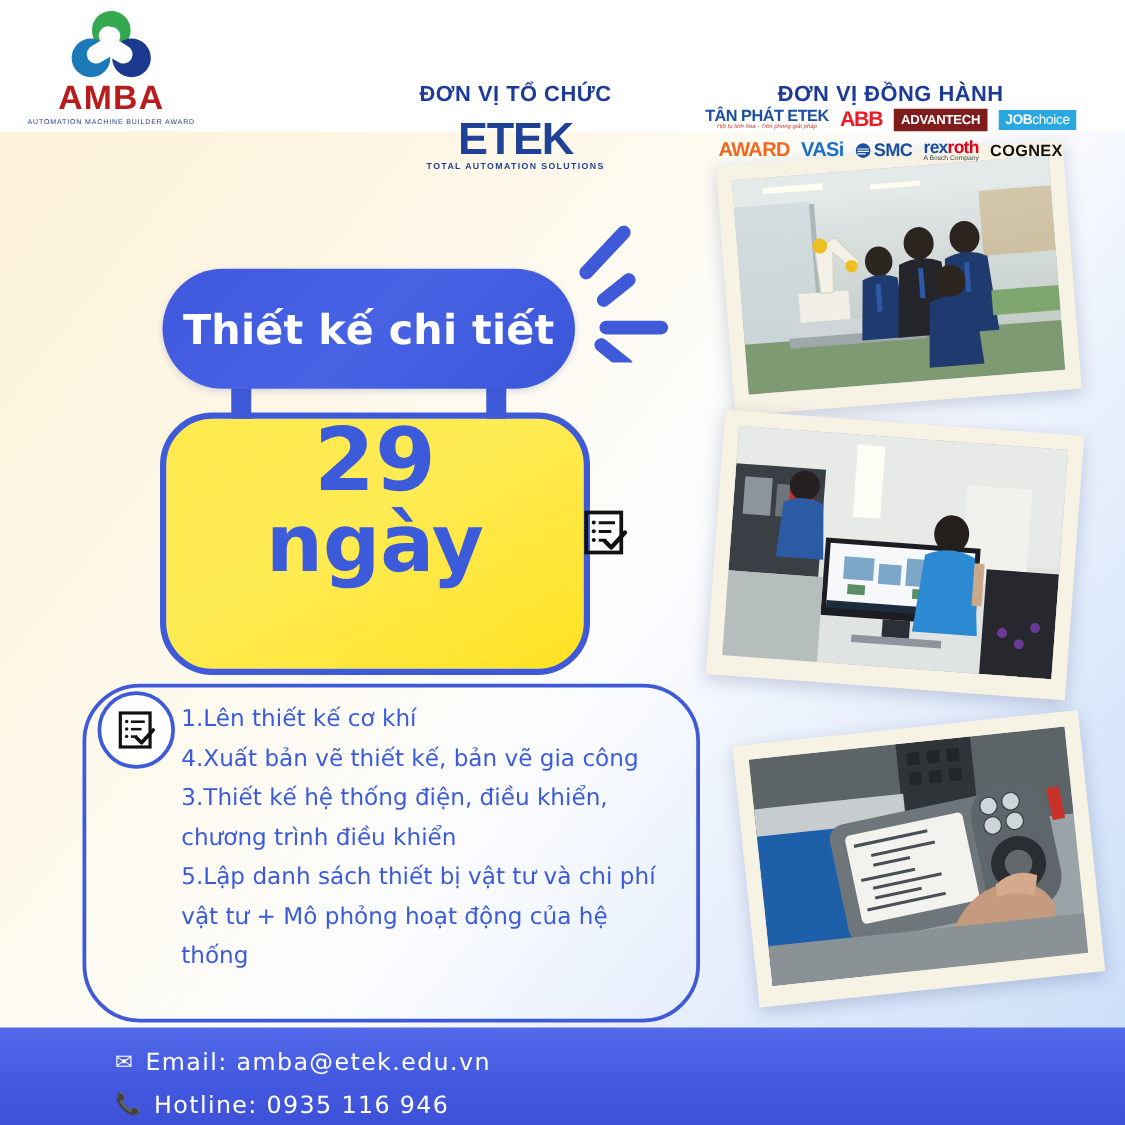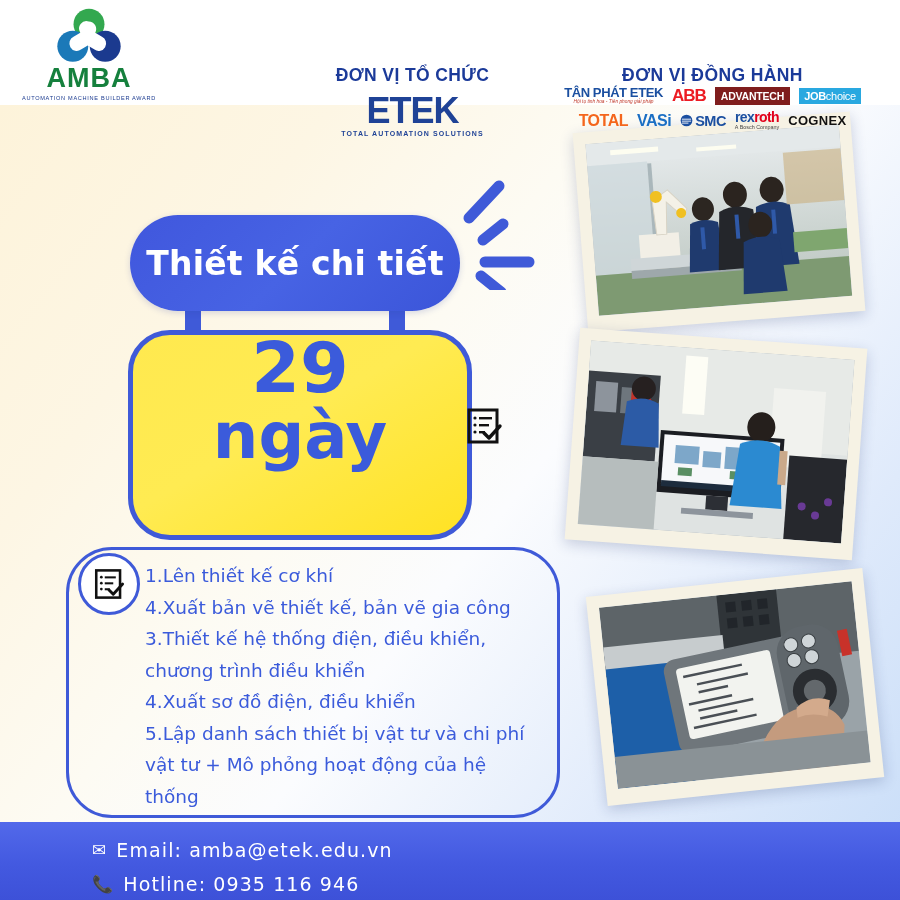--- a/index.html
+++ b/index.html
@@ -8,21 +8,21 @@
     font-family:"Liberation Sans","DejaVu Sans",sans-serif;
     background:#ffffff;
   }
   #poster{position:relative;width:900px;height:900px;overflow:hidden;background:#fff;}
 
   
   .header{position:absolute;left:0;top:0;width:900px;height:105px;background:#ffffff;z-index:20;}
   .hdr-logo{position:absolute;left:24px;top:8px;width:130px;height:92px;display:flex;
             flex-direction:column;align-items:center;justify-content:flex-start;}
   .amba-mark{width:74px;height:56px;position:relative;}
-  .amba-word{font-weight:bold;font-size:27px;letter-spacing:1px;color:#15803d;line-height:1;margin-top:1px;}
+  .amba-word{font-weight:bold;font-size:27px;letter-spacing:1px;color:#b91c1c;line-height:1;margin-top:1px;}
   .amba-sub{font-size:5.6px;letter-spacing:.7px;color:#1a3a8f;margin-top:3px;white-space:nowrap;}
 
   .hdr-col{position:absolute;top:20px;text-align:center;}
   .hdr-col-organizer{left:300px;width:225px;}
   .hdr-col-partners{left:540px;width:345px;}
   .hdr-caption{font-size:17.5px;font-weight:bold;color:#1b3a99;letter-spacing:.4px;line-height:1;margin-top:47px;}
 
   .etek-logo{margin-top:9px;}
   .etek-word{font-size:36px;font-weight:bold;color:#1f4296;letter-spacing:-1px;line-height:.95;}
   .etek-tag{font-size:7px;font-weight:bold;letter-spacing:1.1px;color:#1f4296;margin-top:2px;}
@@ -144,21 +144,21 @@
             <div class="tp-sub">Hội tụ tinh hoa - Tiên phong giải pháp</div>
           </div>
           <div class="abb">ABB</div>
           <div class="advantech">ADVANTECH</div>
           <div class="jobchoice">
             <span class="jc-a">JOB</span><span class="jc-b">choice</span>
           </div>
         </div>
 
         <div class="prow">
-          <div class="kuka">TOTAL</div>
+          <div class="kuka">AWARD</div>
           <div class="vasi">VASi</div>
           <div class="smc">
             <svg width="13" height="13" viewBox="0 0 20 20">
                 <circle cx="10" cy="10" r="9" fill="#1b4fa0"></circle>
                 <path d="M3 8h14M3 11h14M3 14h10" stroke="#fff" stroke-width="1.4"></path>
               </svg>
             <span class="smc-txt">SMC</span>
           </div>
           <div class="rex-wrap">
             <div class="rex"><span class="r1">rex</span><span class="r2">roth</span></div>
@@ -224,21 +224,20 @@
       <circle cx="11" cy="26" r="1.6" fill="#111"></circle>
         <rect x="15" y="25" width="6" height="2.4" fill="#111"></rect>
       <path d="M20 27 l5 5 l11 -12" fill="none" stroke="#111" stroke-width="3.4" stroke-linecap="round" stroke-linejoin="round"></path>
     </svg>
   </div>
 
   <div class="listtext">
     <div class="li">1.Lên thiết kế cơ khí</div>
     <div class="li">4.Xuất bản vẽ thiết kế, bản vẽ gia công</div>
     <div class="li">3.Thiết kế hệ thống điện, điều khiển, chương trình điều khiển</div>
-    <div class="li">4.Xuất sơ đồ điện, điều khiển</div>
     <div class="li">5.Lập danh sách thiết bị vật tư và chi phí vật tư + Mô phỏng hoạt động của hệ thống</div>
   </div>
 
   <div class="photo ph1">
     <div class="inner">
       <svg width="100%" height="100%" viewBox="0 0 254 172" preserveAspectRatio="none">
         <defs>
           <linearGradient id="lab1" x1="0" y1="0" x2="0" y2="1">
             <stop offset="0" stop-color="#e8ecee"></stop>
               <stop offset="1" stop-color="#b9c4bd"></stop>

